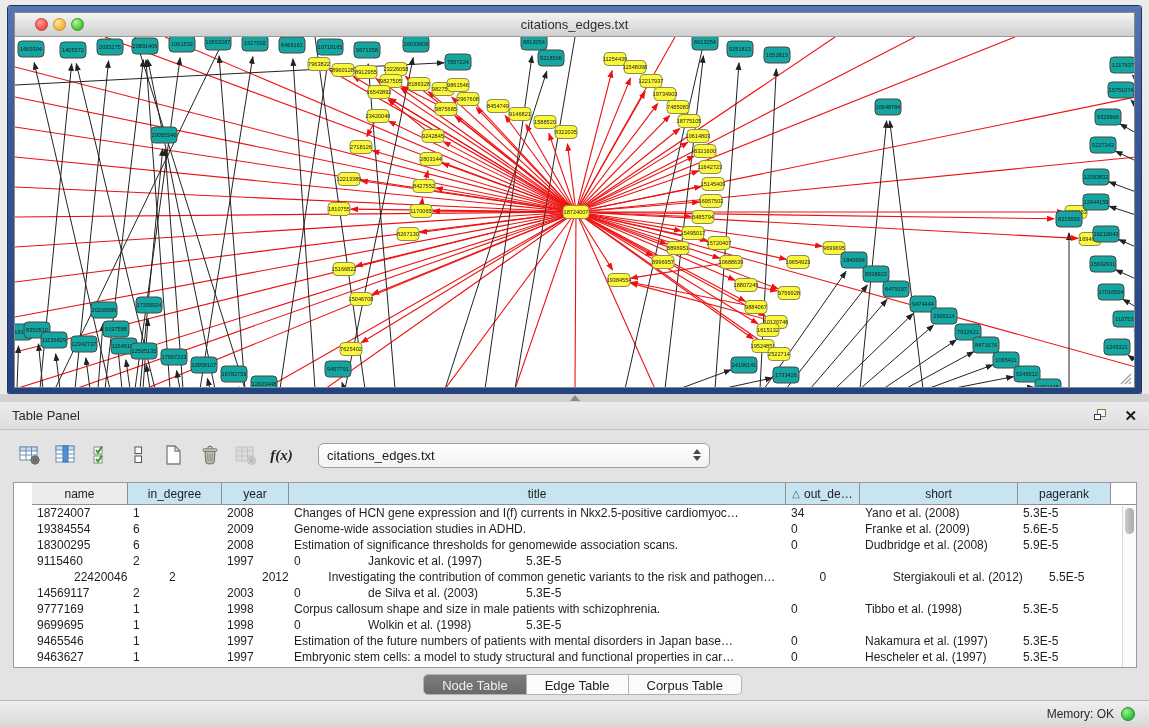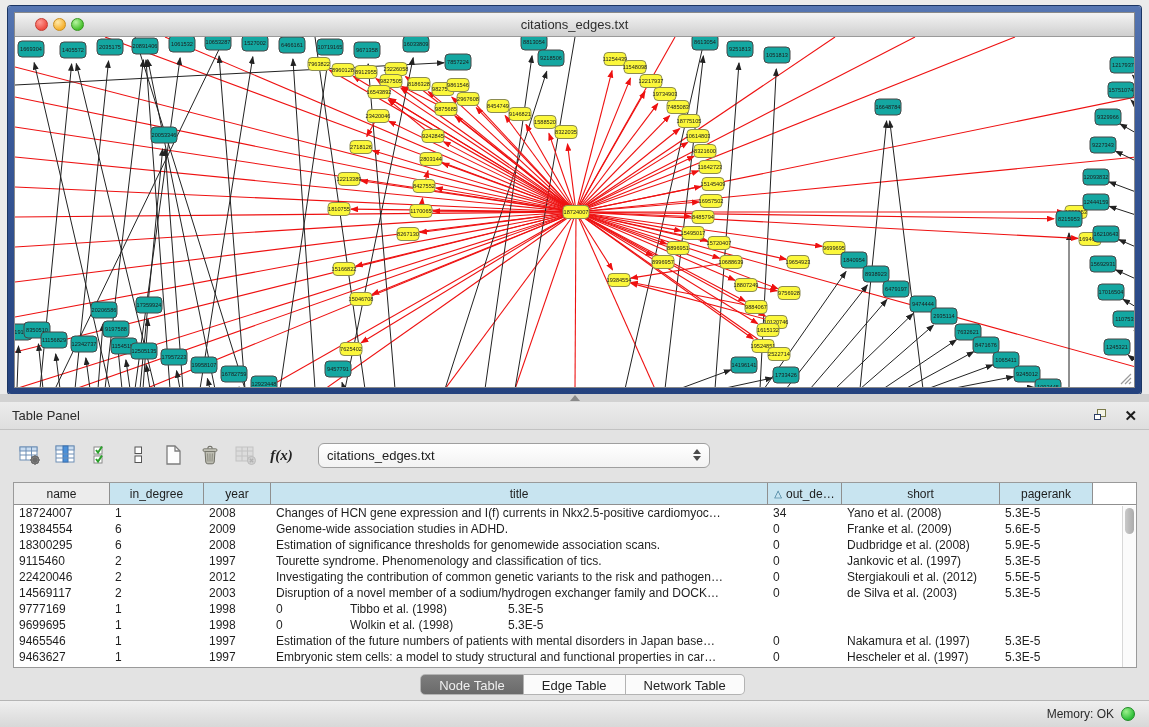--- a/index.html
+++ b/index.html
@@ -41,21 +41,21 @@
   .tb { width:27px; height:27px; border:none; background:transparent; display:flex; align-items:center; justify-content:center; padding:0; }
   .fx { font-family:"Liberation Serif",serif; font-style:italic; font-weight:bold; font-size:15px; color:#222; }
   .combo { margin-left:14px; width:392px; height:25px; background:linear-gradient(180deg,#ffffff,#f2f2f2);
     border:1px solid #9f9f9f; border-radius:6px; display:flex; align-items:center; padding:0 8px; font-size:13px; color:#1d1d1d; }
   .combo .val { flex:1; }
   .combo-arrows { display:flex; flex-direction:column; gap:2px; align-items:center; }
   .combo-arrows .up   { width:0;height:0;border-left:4px solid transparent;border-right:4px solid transparent;border-bottom:5px solid #4a4a4a; }
   .combo-arrows .down { width:0;height:0;border-left:4px solid transparent;border-right:4px solid transparent;border-top:5px solid #4a4a4a; }
 
   .table-wrap { position:absolute; left:13px; top:88px; width:1124px; height:186px;
-    background:#fff; border:1px solid #9a9a9a; overflow:hidden; }
+    background:#fff; border:1px solid #9a9a9a; overflow:hidden;padding-left:18px; }
   .thead { display:flex; height:22px; border-bottom:1px solid #8f8f8f; }
   .th { background:#c8e4f0; border-right:1px solid #8f8f8f; font-size:12px; color:#1d1d1d;
     display:flex; align-items:center; justify-content:center; gap:4px; overflow:hidden; white-space:nowrap; }
   .th.key { background:#ececec; }
   .th .sort-tri { font-size:10px; color:#2a6a8a; }
   .tr { display:flex; height:16px; font-size:12px; color:#1e1e1e; }
   .td { padding:0 5px; overflow:hidden; white-space:nowrap; line-height:16px; }
   .td.center { text-align:left; }
   .vscroll { position:absolute; right:0; top:23px; bottom:0; width:14px; background:#fbfbfb; border-left:1px solid #d8d8d8; }
   .vscroll .thumb { position:absolute; left:2px; top:2px; width:9px; height:26px; background:linear-gradient(90deg,#c9c9c9,#ababab); border-radius:5px; }
@@ -857,47 +857,46 @@
             <div class="td" style="width: 67px;">2008</div>
             <div class="td" style="width: 497px;">Estimation of significance thresholds for genomewide association scans.</div>
             <div class="td" style="width: 74px;">0</div>
             <div class="td center" style="width: 158px;">Dudbridge et al. (2008)</div>
             <div class="td" style="width: 93px;">5.9E-5</div>
           </div>
           <div class="tr">
             <div class="td" style="width: 96px;">9115460</div>
             <div class="td" style="width: 94px;">2</div>
             <div class="td" style="width: 67px;">1997</div>
-            <div class="td" style="width: 497px;">Tourette syndrome. Phenomenology and classification of tics.</div>
             <div class="td" style="width: 74px;">0</div>
             <div class="td center" style="width: 158px;">Jankovic et al. (1997)</div>
             <div class="td" style="width: 93px;">5.3E-5</div>
           </div>
           <div class="tr">
-            <div class="td" style="width: 96px;">22420046</div>
+            <div class="td" style="width: 96px; margin-left: 37px;">22420046</div>
             <div class="td" style="width: 94px;">2</div>
             <div class="td" style="width: 67px;">2012</div>
             <div class="td" style="width: 497px;">Investigating the contribution of common genetic variants to the risk and pathogen…</div>
             <div class="td" style="width: 74px;">0</div>
             <div class="td center" style="width: 158px;">Stergiakouli et al. (2012)</div>
             <div class="td" style="width: 93px;">5.5E-5</div>
           </div>
           <div class="tr">
             <div class="td" style="width: 96px;">14569117</div>
             <div class="td" style="width: 94px;">2</div>
             <div class="td" style="width: 67px;">2003</div>
-            <div class="td" style="width: 497px;">Disruption of a novel member of a sodium/hydrogen exchanger family and DOCK…</div>
             <div class="td" style="width: 74px;">0</div>
             <div class="td center" style="width: 158px;">de Silva et al. (2003)</div>
             <div class="td" style="width: 93px;">5.3E-5</div>
           </div>
           <div class="tr">
             <div class="td" style="width: 96px;">9777169</div>
             <div class="td" style="width: 94px;">1</div>
             <div class="td" style="width: 67px;">1998</div>
+            <div class="td" style="width: 497px;">Corpus callosum shape and size in male patients with schizophrenia.</div>
             <div class="td" style="width: 74px;">0</div>
             <div class="td center" style="width: 158px;">Tibbo et al. (1998)</div>
             <div class="td" style="width: 93px;">5.3E-5</div>
           </div>
           <div class="tr">
             <div class="td" style="width: 96px;">9699695</div>
             <div class="td" style="width: 94px;">1</div>
             <div class="td" style="width: 67px;">1998</div>
             <div class="td" style="width: 74px;">0</div>
             <div class="td center" style="width: 158px;">Wolkin et al. (1998)</div>
@@ -923,21 +922,21 @@
           </div>
         </div>
       <div class="vscroll">
           <div class="thumb"></div>
         </div>
     </div>
 
     <div class="tabs">
       <div class="tab first">Node Table</div>
       <div class="tab">Edge Table</div>
-      <div class="tab last">Network Table</div>
+      <div class="tab last">Corpus Table</div>
     </div>
   </div>
 
   <div class="statusbar">
     <span>Memory: OK</span>
     <span class="mem-dot"></span>
   </div>
 
 </div>
 

